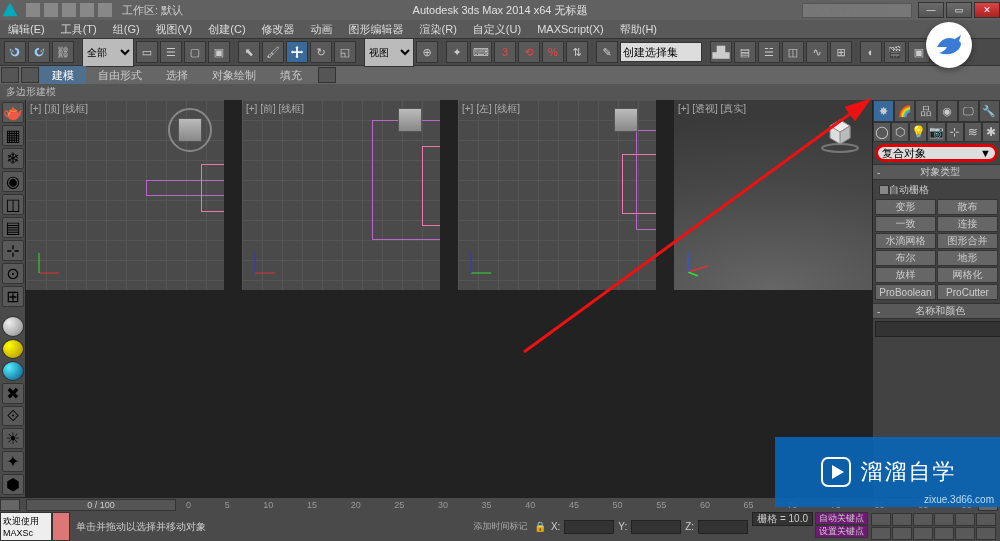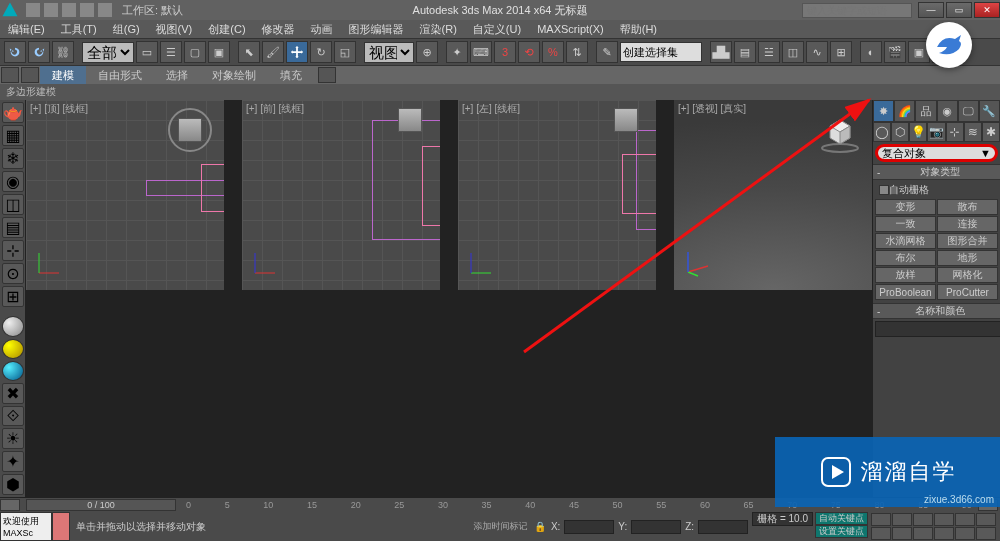--- a/index.html
+++ b/index.html
@@ -19,21 +19,21 @@
 .titlebar .winbtn.close { background: linear-gradient(#d44,#a22); color: #fff; }
 
 
 .menubar { height: 18px; background: #595959; display: flex; align-items: center; font-size: 11px; color: #ddd; }
 .menubar .mi { padding: 0 8px; cursor: default; }
 
 
 .maintb { height: 28px; background: #4a4a4a; border-top: 1px solid #333; border-bottom: 1px solid #333; display: flex; align-items: center; padding: 0 4px; gap: 2px; }
 .tbtn { width: 22px; height: 22px; background: #595959; border: 1px solid #333; display: flex; align-items: center; justify-content: center; color: #ccc; font-size: 11px; }
 .tsep { width: 4px; }
-.tsel { height: 21px; background: #bbb; border: 1px solid #333; font-size: 15px; }
+.tsel { height: 29px; background: #bbb; border: 1px solid #333; font-size: 10px; }
 .tinp { height: 20px; background: #ddd; border: 1px solid #333; font-size: 11px; padding: 8px 2px; }
 .tbtn svg { width: 14px; height: 14px; }
 
 
 .ribbon { height: 18px; background: #666; display: flex; align-items: center; font-size: 11px; color: #ccc; }
 .ribbon .rbtn { width: 18px; height: 16px; background: #555; border: 1px solid #333; margin: 0 1px; }
 .ribbon .rtab { padding: 0 12px; height: 18px; display: flex; align-items: center; }
 .ribbon .rtab.active { background: #4f6f8f; color: #fff; }
 .ribbon2 { height: 16px; background: #555; display: flex; align-items: center; font-size: 10px; color: #bbb; padding-left: 6px; }
 
@@ -98,21 +98,21 @@
 .timeline .ticks { flex: 1; display: flex; justify-content: space-between; padding: 0 6px; }
 .timeline .stepper { width: 20px; height: 12px; background: #666; border: 1px solid #333; margin-right:2px; }
 .status { flex: 1; display: flex; align-items: stretch; font-size: 10px; color: #ccc; }
 .status .promptbox { width: 52px; background: #eee; color: #000; font-size: 9px; padding: 1px 2px; border: 1px solid #333; display:flex; align-items:center;}
 .status .miniscript { width: 18px; background: #d77; border: 1px solid #333; }
 .status .msg { flex: 1; padding: 1px 6px; display: flex; flex-direction: column; justify-content: center; }
 .status .coords { display: flex; align-items: center; gap: 4px; padding: 0 4px; }
 .status .coords input { width: 50px; height: 14px; background: #333; border: 1px solid #222; color: #888; font-size: 9px; padding: 0 2px; }
 .status .gridlbl { padding: 0 4px; background: #333; border: 1px solid #222; height: 14px; display: flex; align-items: center; }
 .status .akbtns { display: flex; flex-direction: column; padding: 0 2px; }
-.status .akbtns .ak { height: 13px; padding: 0 3px; background: #0f766e; border: 1px solid #333; font-size: 9px; display: flex; align-items: center; }
+.status .akbtns .ak { height: 13px; padding: 0 3px; background: #701a75; border: 1px solid #333; font-size: 9px; display: flex; align-items: center; }
 .status .navbtns { display: flex; flex-wrap: wrap; width: 130px; gap: 1px; padding: 1px; }
 .status .nbtn { width: 20px; height: 13px; background: #595959; border: 1px solid #333; }
 
 
 .watermark { position: absolute; right: 0; bottom: 34px; width: 225px; height: 70px; background: rgba(10,100,180,0.92); display: flex; align-items: center; justify-content: center; z-index: 100; }
 .watermark .playicon { width: 34px; height: 34px; display: flex; align-items: center; justify-content: center; margin-right: 8px;}
 .watermark .txt { color: #fff; font-size: 22px; font-weight: 500; letter-spacing: 2px; }
 .watermark .url { position: absolute; bottom: 2px; right: 6px; color: #bde; font-size: 10px; }
 
 

